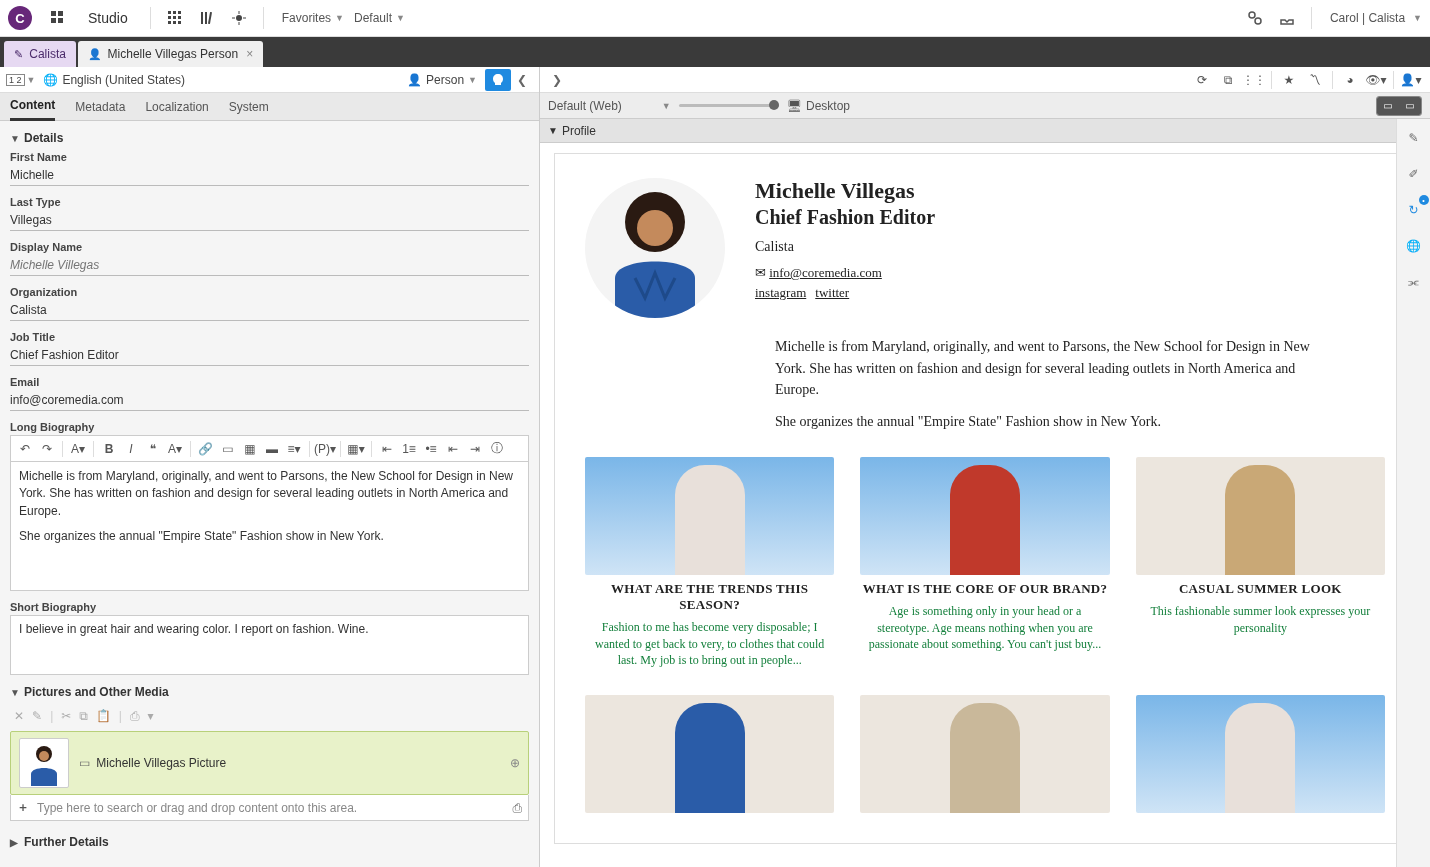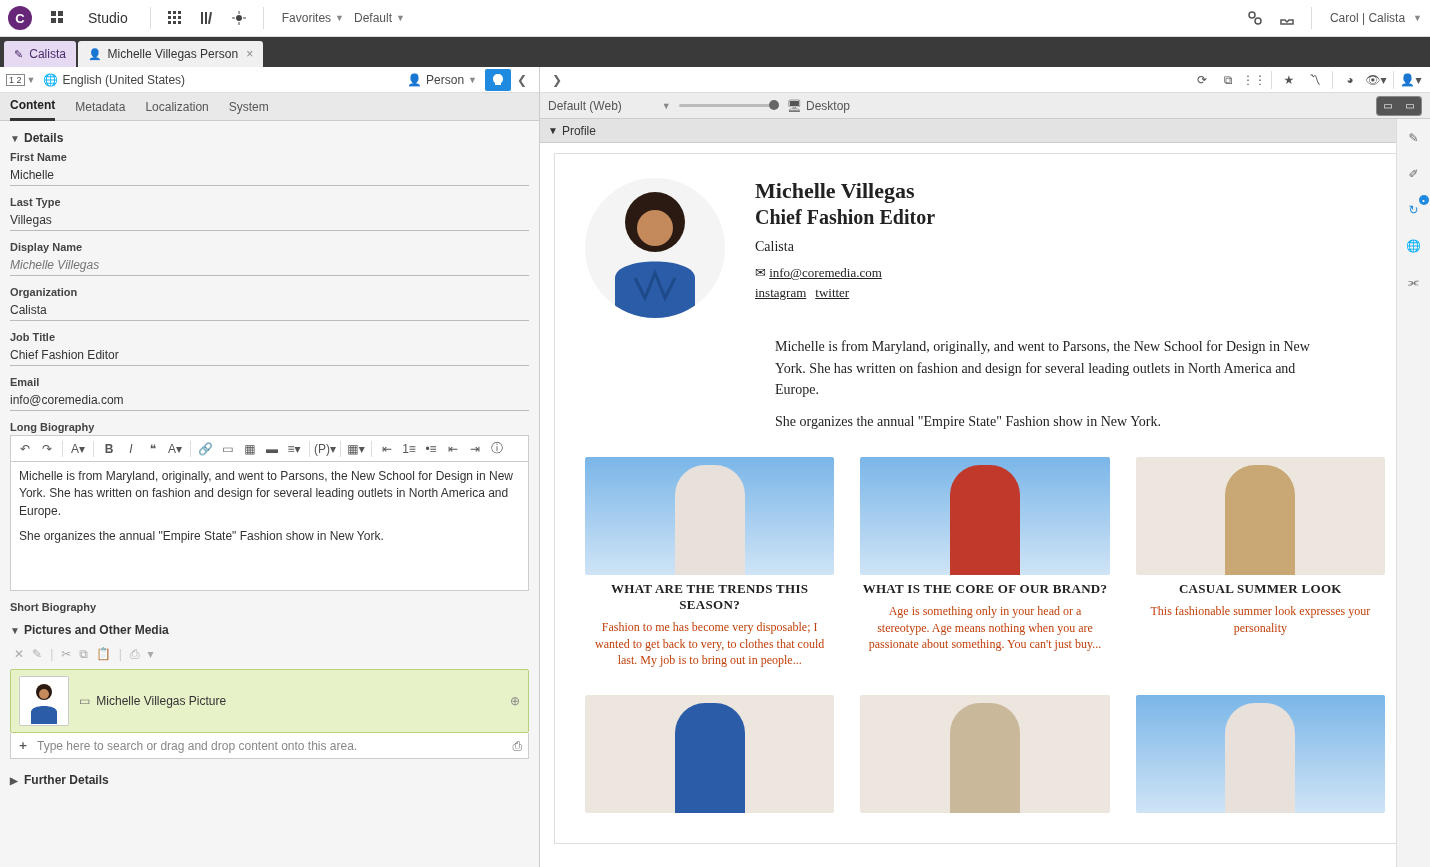--- a/index.html
+++ b/index.html
@@ -94,21 +94,21 @@
 .profile-meta .email-line { font-size: 13px; margin-bottom: 4px; }
 .profile-meta .email-line a { color: #222; text-decoration: underline; }
 .profile-meta .social a { color: #222; text-decoration: underline; margin-right: 6px; font-size: 13px; }
 .bio-text { max-width: 540px; margin-left: 190px; font-size: 14px; line-height: 1.55; margin-bottom: 24px; }
 .bio-text p { margin-bottom: 10px; }
 .article-grid { display: grid; grid-template-columns: repeat(3, 1fr); gap: 26px; margin-top: 20px; }
 .article-card { text-align: center; }
 .article-img { width: 100%; height: 118px; background: linear-gradient(180deg,#7ab6e8 0%, #cfe4f6 100%); border-radius: 2px; margin-bottom: 6px; position: relative; overflow: hidden; }
 .article-img .figure { position: absolute; bottom: 0; left: 50%; transform: translateX(-50%); width: 70px; height: 110px; background: #d7b089; border-radius: 30px 30px 0 0; }
 .article-title { font-size: 13px; font-weight: bold; letter-spacing: 0.3px; margin-bottom: 6px; text-transform: uppercase; }
-.article-desc { font-size: 12px; color: #c2410c; line-height: 1.4; padding: 0 6px; }
+.article-desc { font-size: 12px; color: #15803d; line-height: 1.4; padding: 0 6px; }
 
 
 .right-rail { position: absolute; right: 0; top: 52px; width: 34px; background: #f3f3f3; border-left: 1px solid #ddd; height: calc(100% - 52px); display: flex; flex-direction: column; align-items: center; padding-top: 8px; gap: 14px; }
 .rail-icon { width: 22px; height: 22px; color: #666; display: flex; align-items: center; justify-content: center; cursor: pointer; position: relative; }
 .rail-icon.active { color: #1f8ae0; }
 .rail-badge { position: absolute; top: -4px; right: -4px; width: 10px; height: 10px; background: #1f8ae0; border-radius: 50%; font-size: 7px; color: #fff; display: flex; align-items: center; justify-content: center; }
 
 
 .person-svg-skin { fill: #c48a5c; }
 .person-svg-shirt { fill: #2a5ca8; }
@@ -287,20 +287,23 @@
           <div class="rte-btn">⇥</div>
           <div class="rte-btn">ⓘ</div>
         </div>
         <div class="rte-body">
           <p>Michelle is from Maryland, originally, and went to Parsons, the New School for Design in New York. She has written on fashion and design for several leading outlets in North America and Europe.</p>
           <p>She organizes the annual "Empire State" Fashion show in New York.</p>
         </div>
       </div>
       <div class="field">
         <div class="field-label">Short Biography</div>
+        <div class="short-bio-box">
+          <span>I believe in great hair and wearing color. I report on fashion. Wine.</span>
+        </div>
       </div>
 
       <div class="section-head">
           <span class="caret">▼</span>
           <span>Pictures and Other Media</span>
         </div>
       <div class="media-toolbar">
         <span class="m-icon">✕</span>
         <span class="m-icon">✎</span>
         <span style="color:#ccc">|</span>

